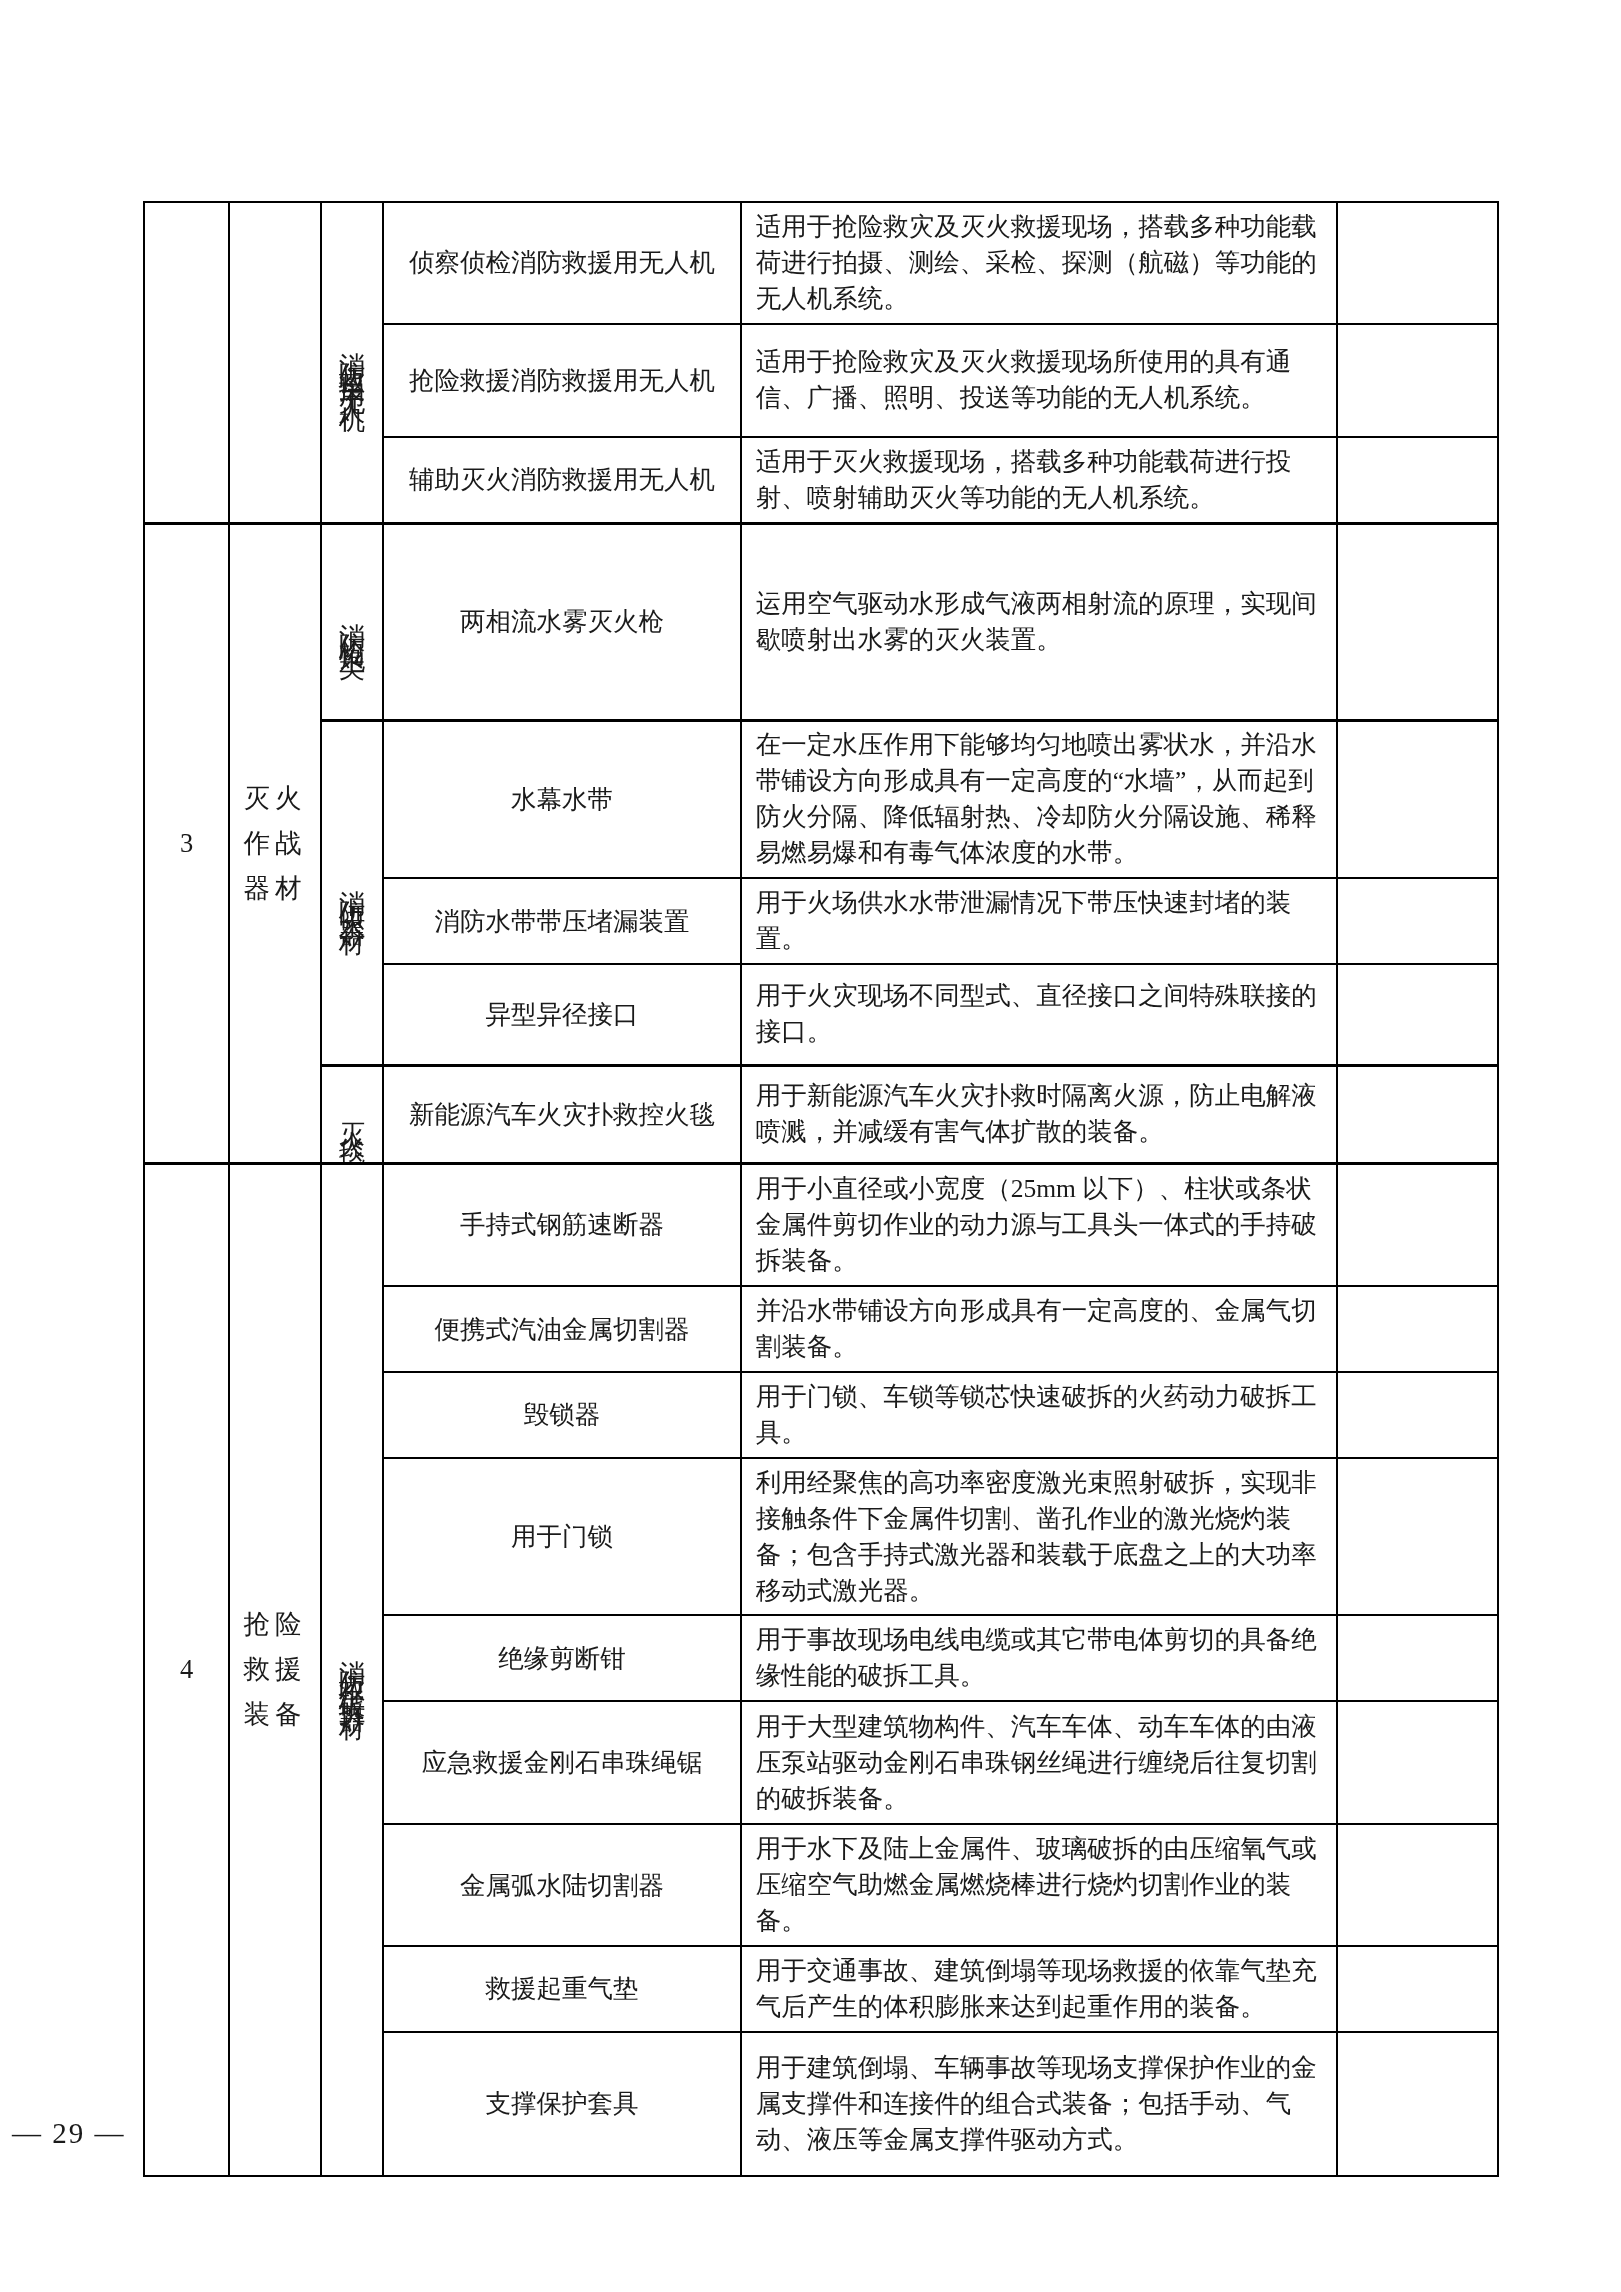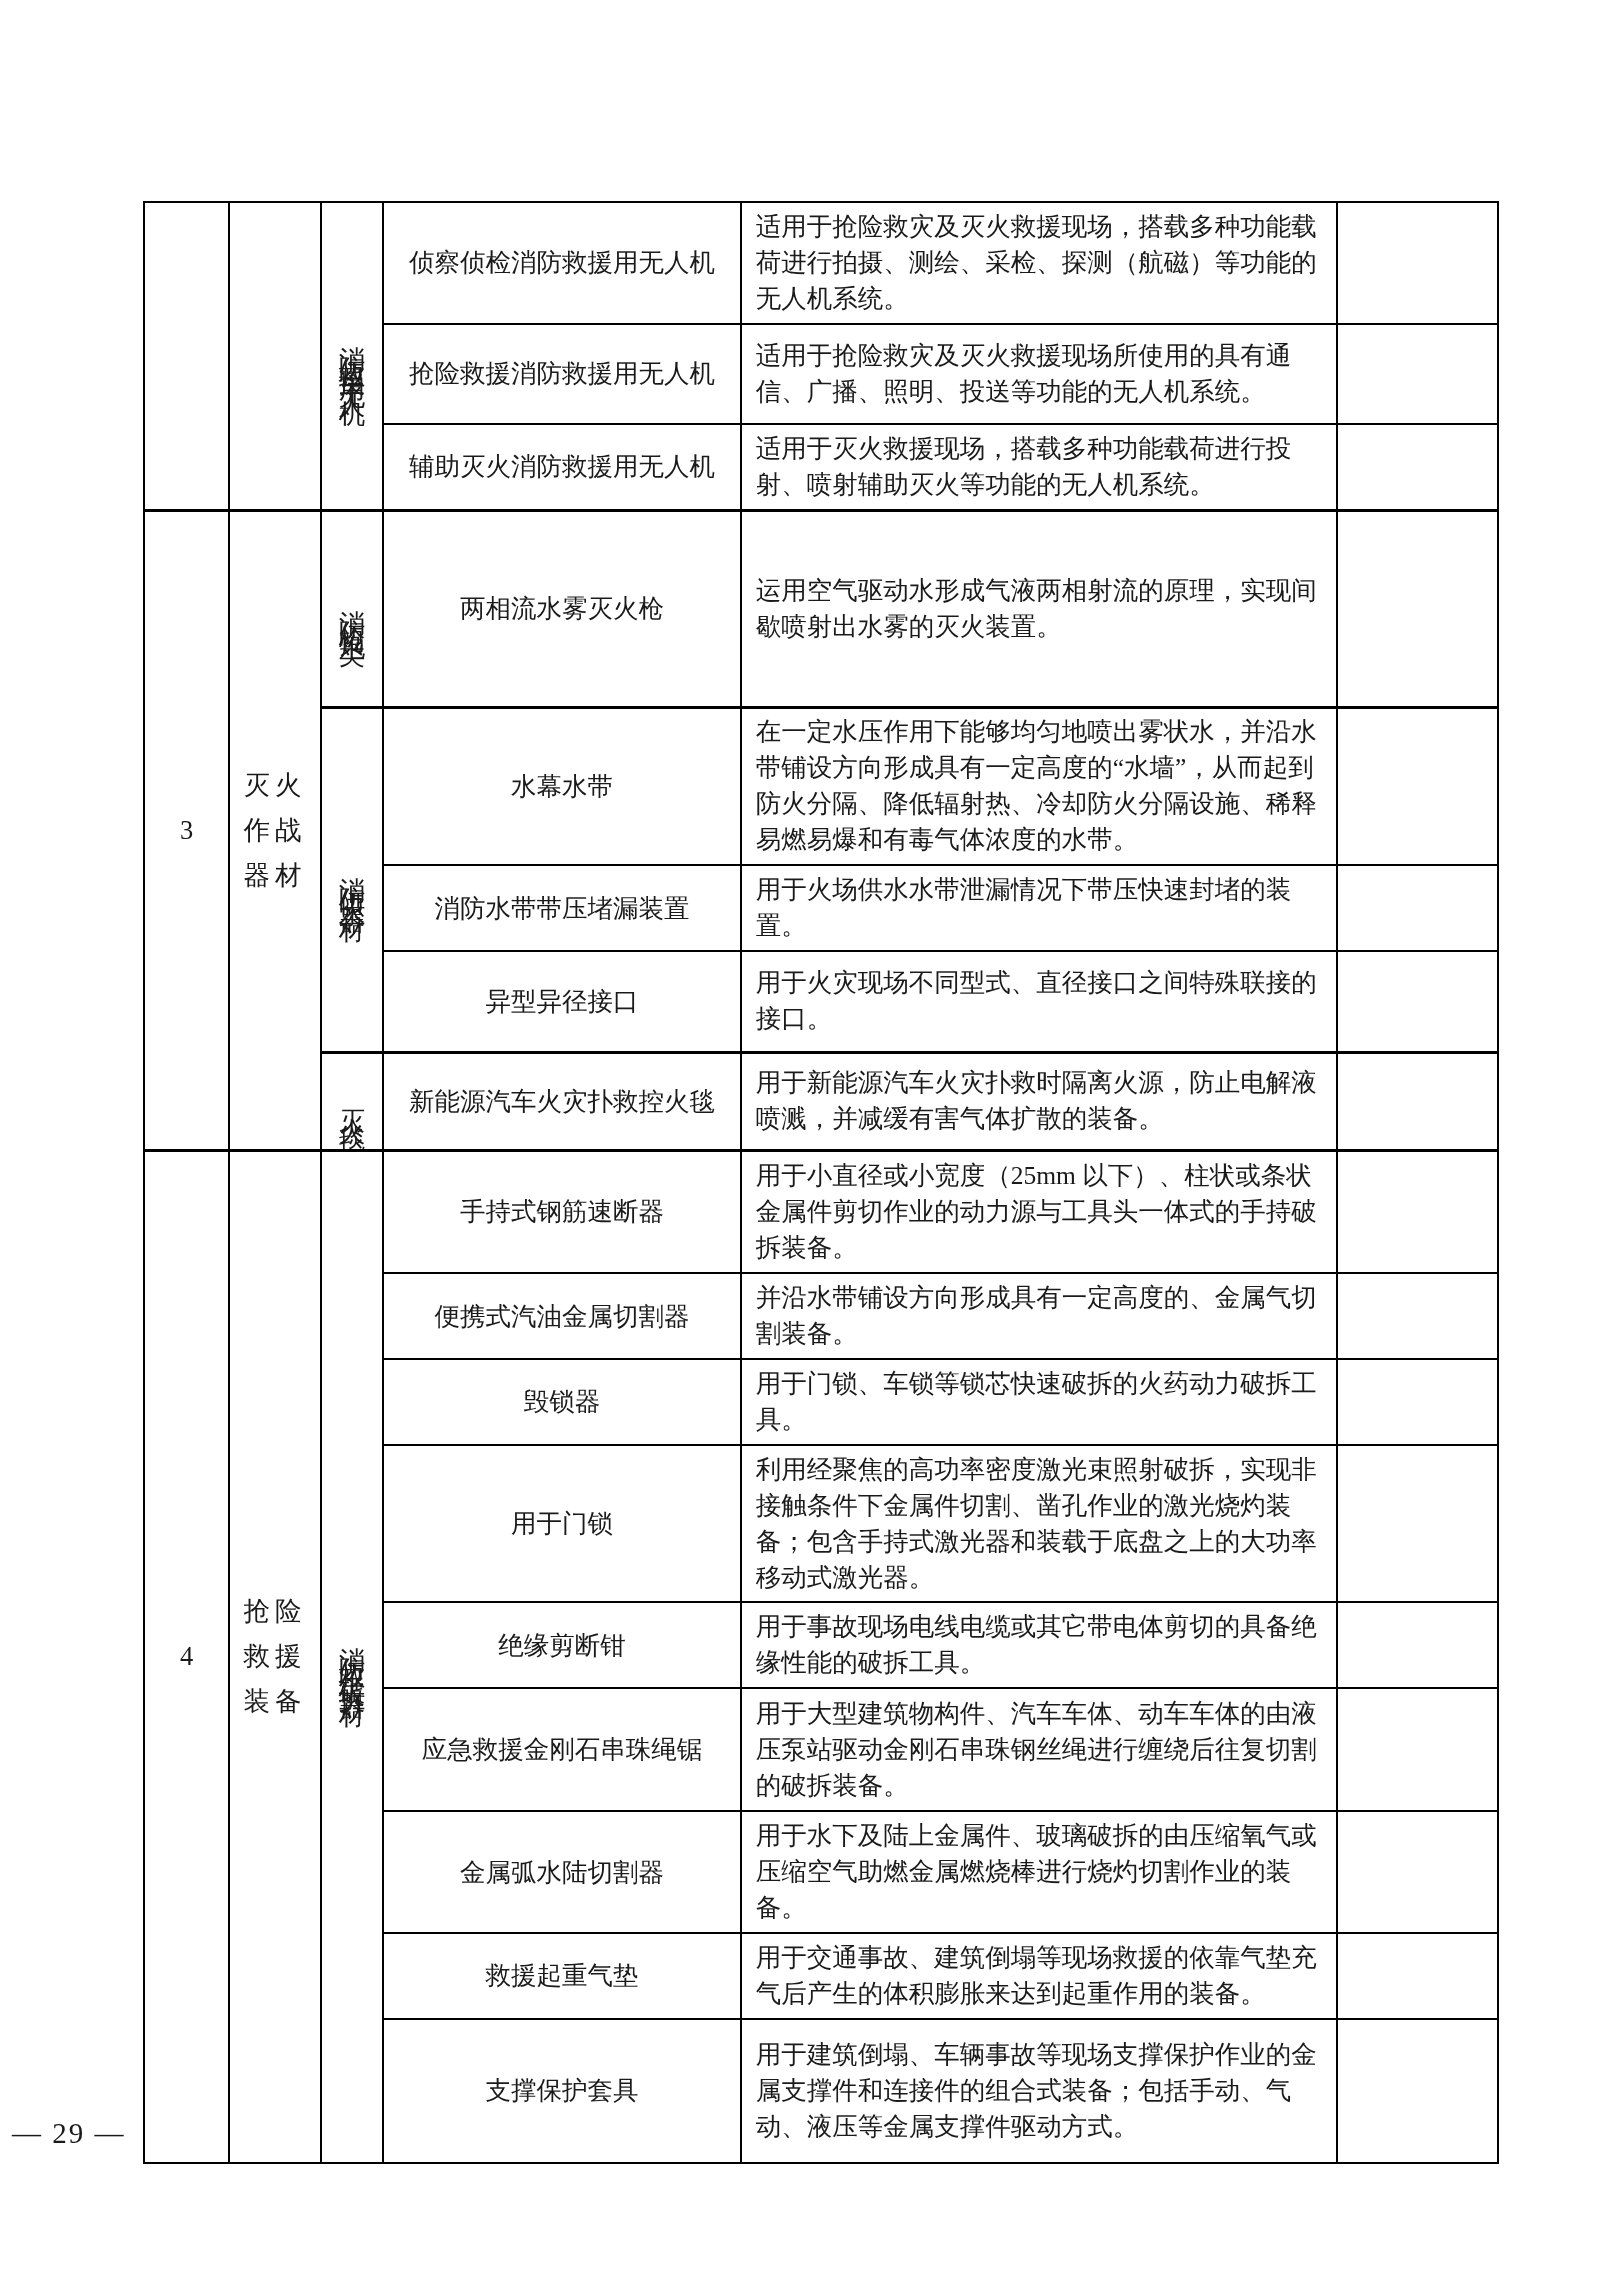--- a/index.html
+++ b/index.html
@@ -81,21 +81,21 @@
     <tr style="height:111px">
       <td class="no-cell" rowspan="3"></td>
       <td class="cat-cell" rowspan="3"><span class="cat-text"></span></td>
       <td class="sub-cell" rowspan="3"><span class="vtext">消防救援用无人机</span></td>
       <td class="name-cell">侦察侦检消防救援用无人机</td>
       <td class="desc-cell">
           <div class="desc-text">适用于抢险救灾及灭火救援现场，搭载多种功能载荷进行拍摄、测绘、采检、探测（航磁）等功能的无人机系统。</div>
         </td>
       <td class="blank-cell"></td>
     </tr>
-    <tr style="height:100px">
+    <tr style="height:113px">
       <td class="name-cell">抢险救援消防救援用无人机</td>
       <td class="desc-cell">
           <div class="desc-text">适用于抢险救灾及灭火救援现场所使用的具有通信、广播、照明、投送等功能的无人机系统。</div>
         </td>
       <td class="blank-cell"></td>
     </tr>
     <tr style="height:64px">
       <td class="name-cell">辅助灭火消防救援用无人机</td>
       <td class="desc-cell">
           <div class="desc-text">适用于灭火救援现场，搭载多种功能载荷进行投射、喷射辅助灭火等功能的无人机系统。</div>

